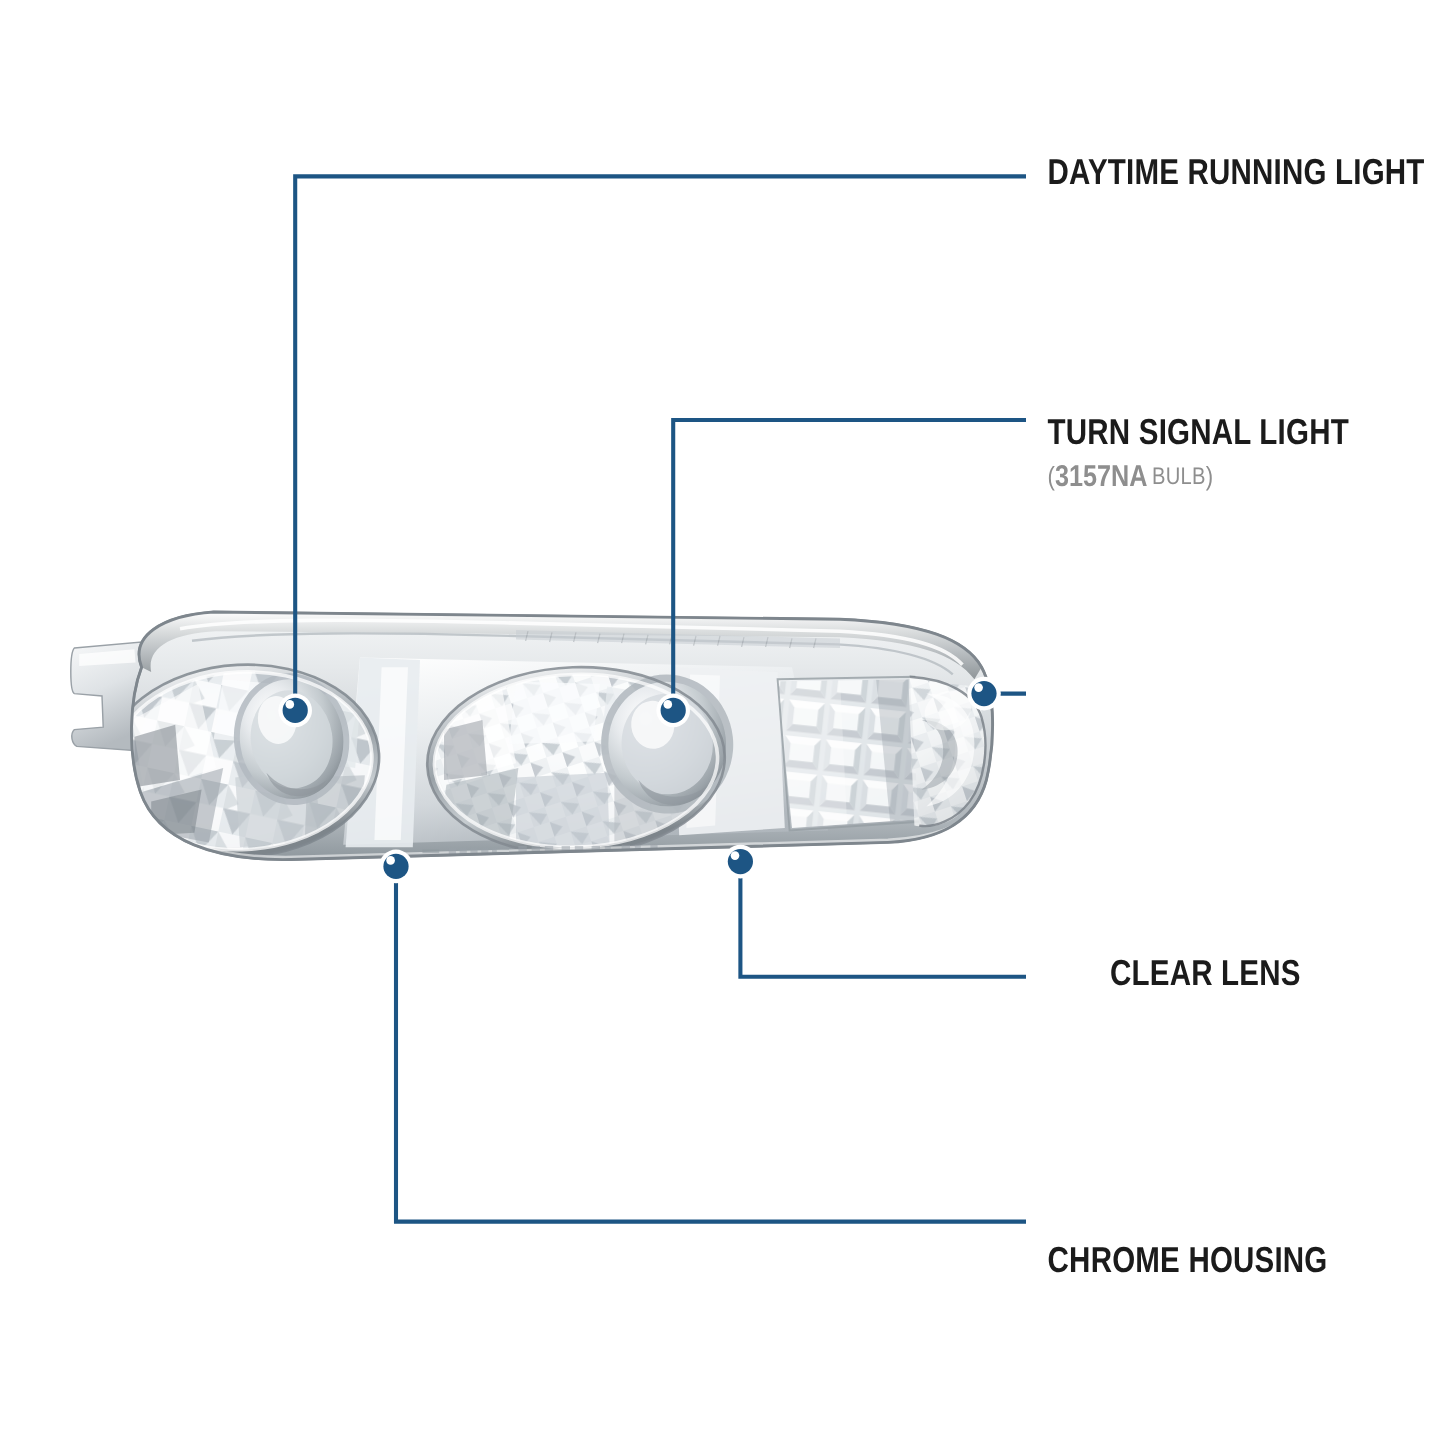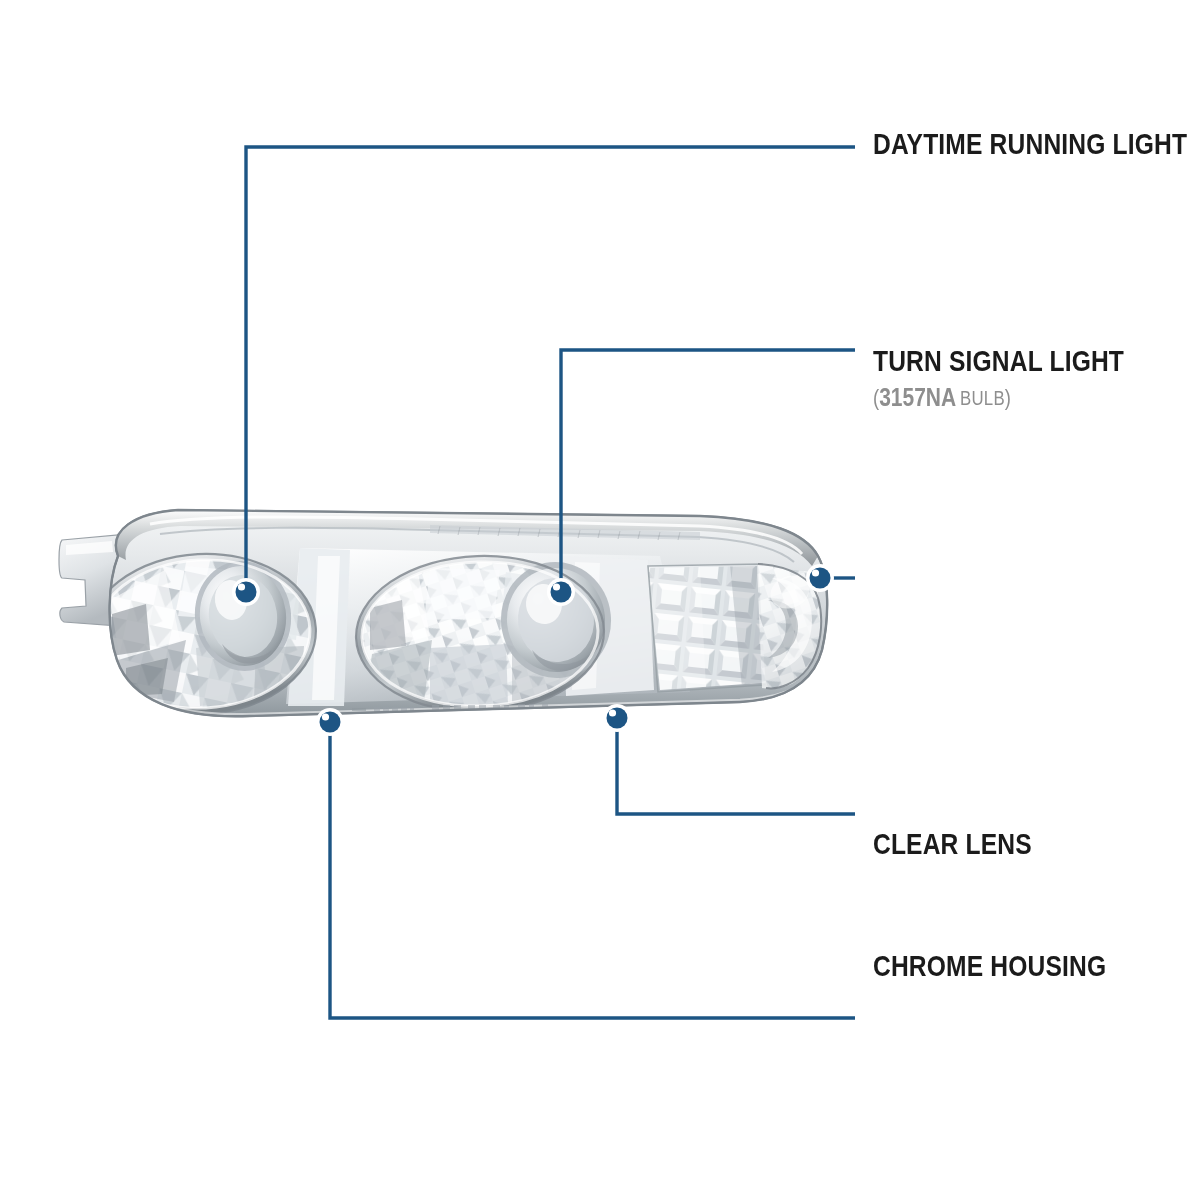--- a/index.html
+++ b/index.html
@@ -416,21 +416,21 @@
   </div>
 
   <div class="callout-label" id="lbl-1" style="left:873px; top:334px;margin-top:12px;">
     <span class="callout-title">TURN SIGNAL LIGHT</span>
     <span class="callout-sub">
       <span class="sub-paren">(</span><span class="sub-code">3157NA</span> <span class="sub-word">BULB</span><span class="sub-paren">)</span>
     </span>
   </div>
 
 
-  <div class="callout-label" id="lbl-3" style="left:873px; top:797px;margin-top:32px;">
+  <div class="callout-label" id="lbl-3" style="left:925px; top:797px;">
     <span class="callout-title">CLEAR LENS</span>
   </div>
 
-  <div class="callout-label" id="lbl-4" style="left:873px; top:951px;">
+  <div class="callout-label" id="lbl-4" style="left:873px; top:1036px;">
     <span class="callout-title">CHROME HOUSING</span>
   </div>
 
 </div>
 
 </body></html>

